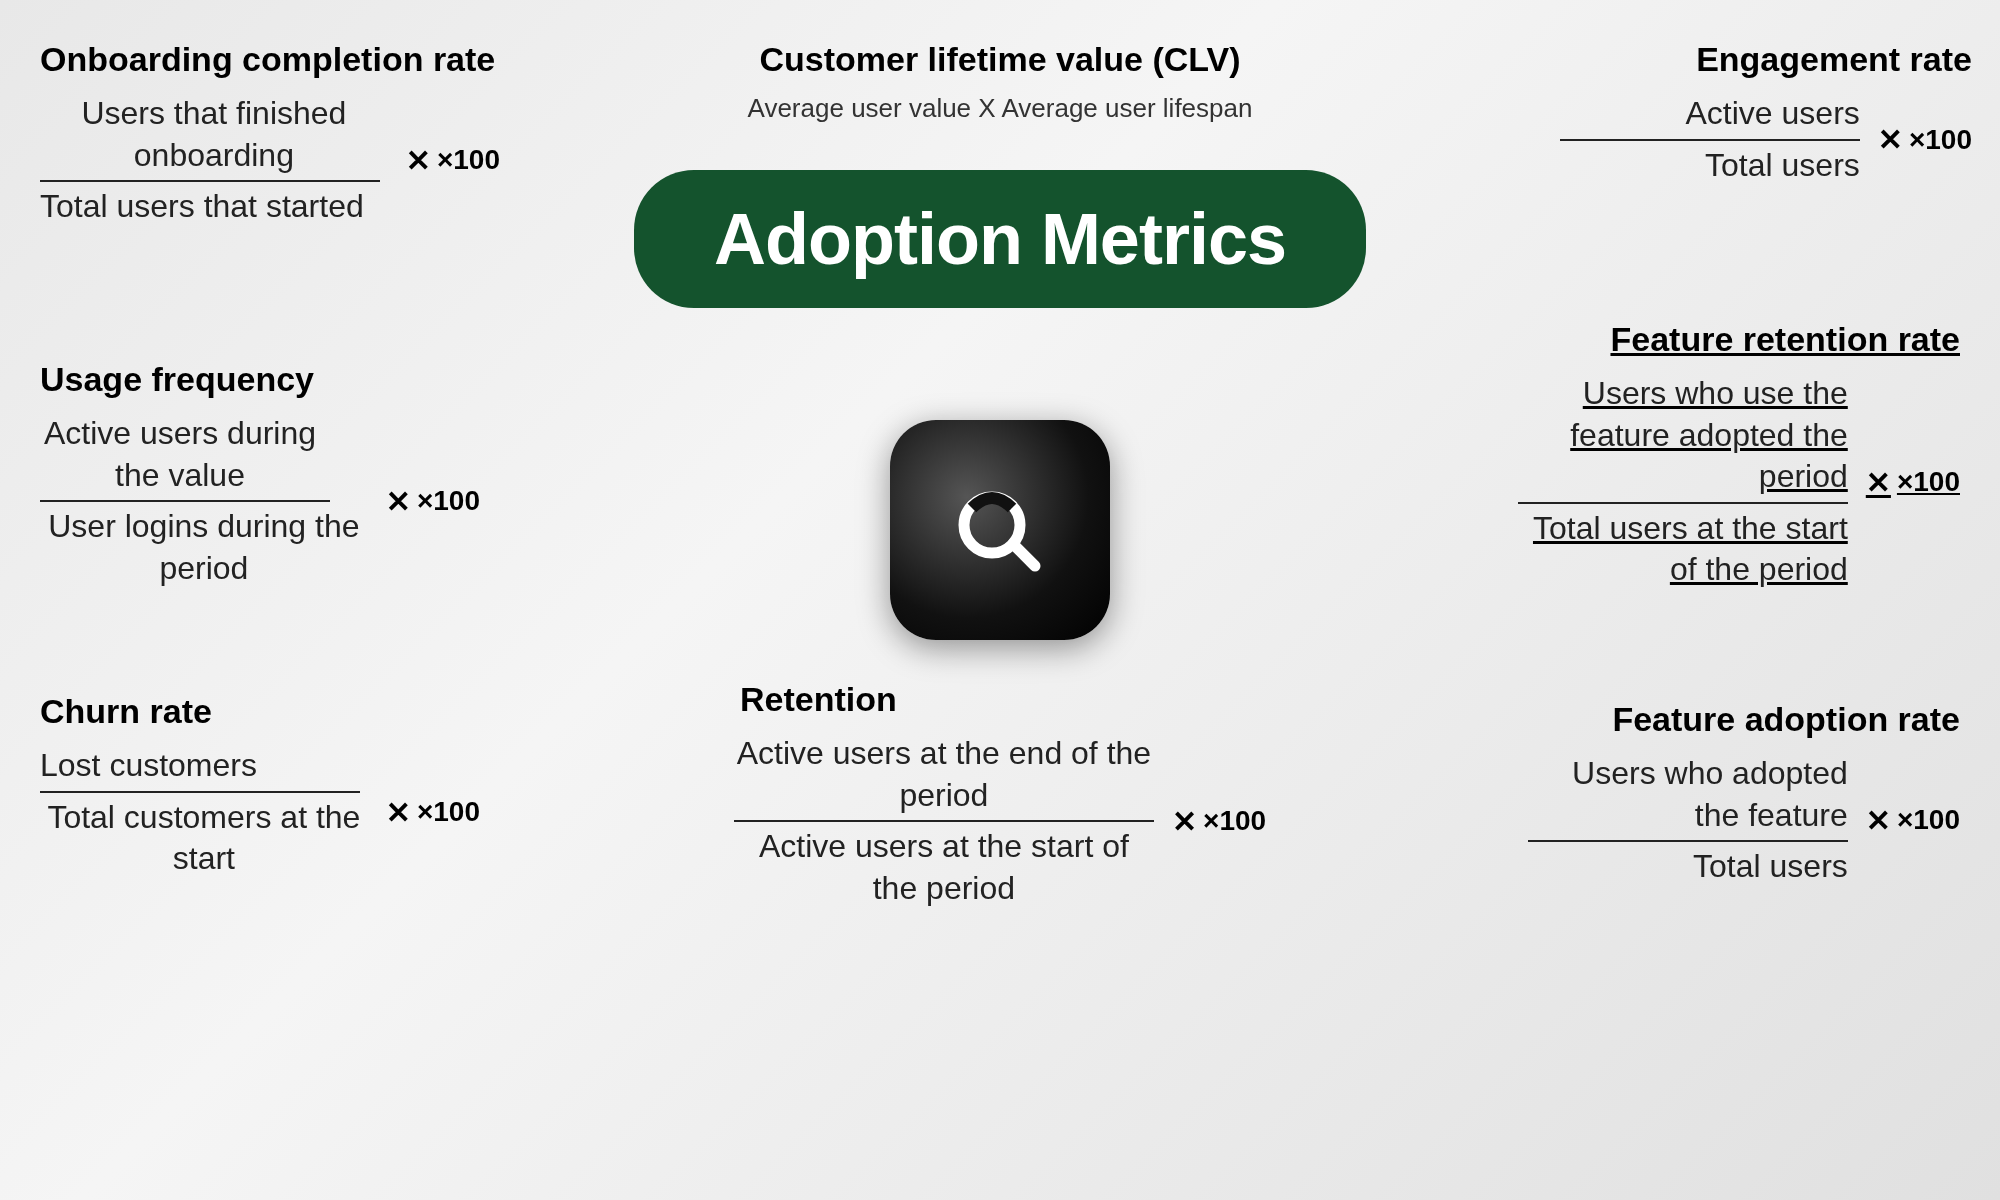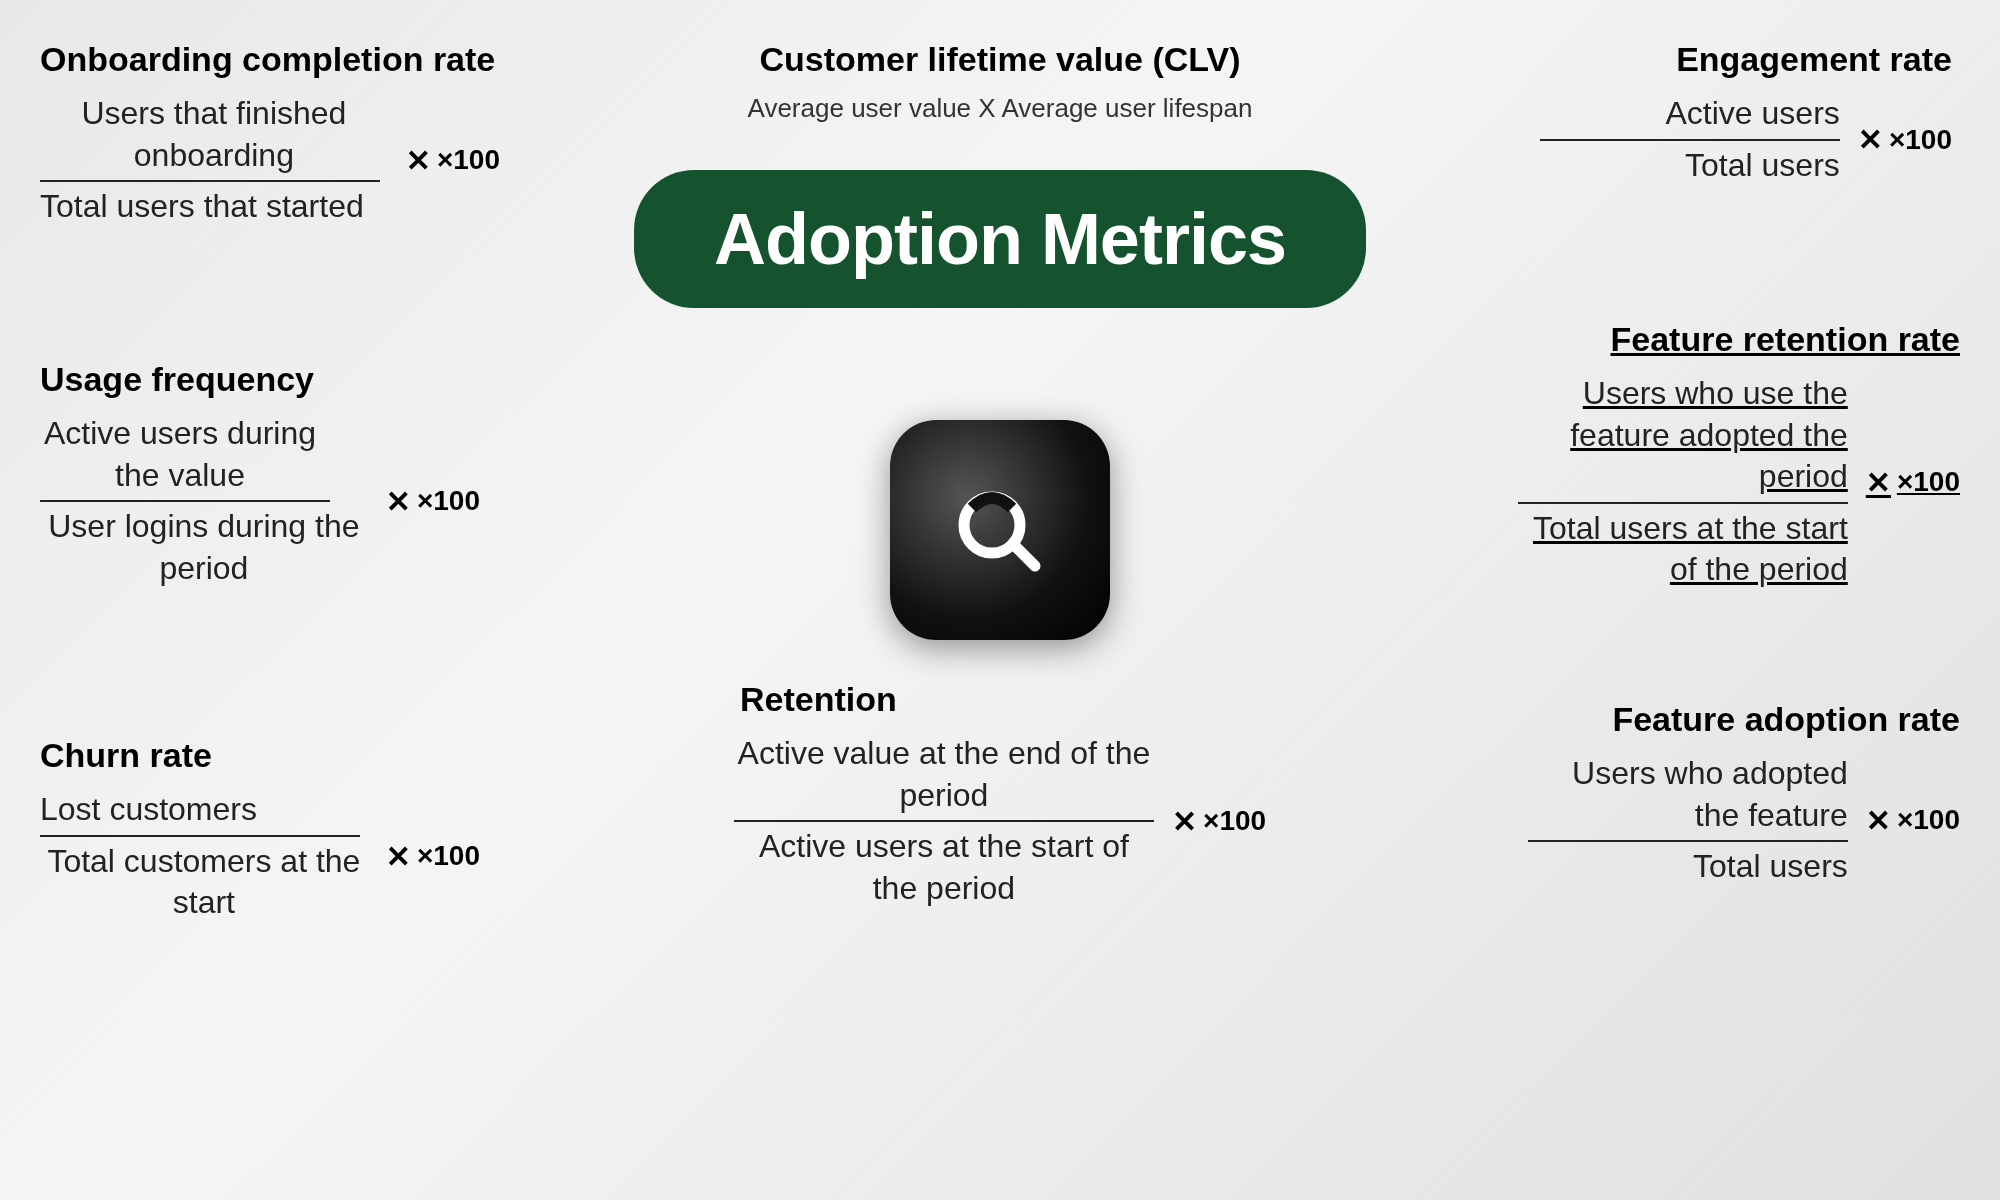--- a/index.html
+++ b/index.html
@@ -131,21 +131,21 @@
     .metric-clv {
       left: 50%;
       top: 40px;
       transform: translateX(-50%);
       width: 520px;
       text-align: center;
     }
 
     
     .metric-engagement {
-      right: 48px;
+      right: 28px;
       top: 40px;
       width: 420px;
       text-align: right;
     }
 
     .metric-engagement .fraction-numerator,
     .metric-engagement .fraction-denominator {
       text-align: right;
     }
 
@@ -178,21 +178,21 @@
       text-align: right;
     }
 
     .metric-feature-retention .fraction-row {
       justify-content: flex-end;
     }
 
     
     .metric-churn {
       left: 40px;
-      top: 736px;
+      top: 692px;
       width: 440px;
     }
 
     
     .metric-retention {
       left: 50%;
       top: 680px;
       transform: translateX(-50%);
       width: 520px;
       text-align: center;
@@ -331,21 +331,21 @@
         <span class="x-symbol">✕</span>
           <span>×100</span>
       </div>
     </div>
   </div>
 
   <div class="metric-block metric-retention">
     <div class="metric-title" style="text-align:left;">Retention</div>
     <div class="fraction-row" style="justify-content:center;">
       <div class="frac-stack center-align">
-        <div class="fraction-numerator">Active value at the end of the period</div>
+        <div class="fraction-numerator">Active users at the end of the period</div>
         <hr class="fraction-line" style="width:420px;">
         <div class="fraction-denominator">Active users at the start of the period</div>
       </div>
       <div class="times100">
         <span class="x-symbol">✕</span>
           <span>×100</span>
       </div>
     </div>
   </div>
 

